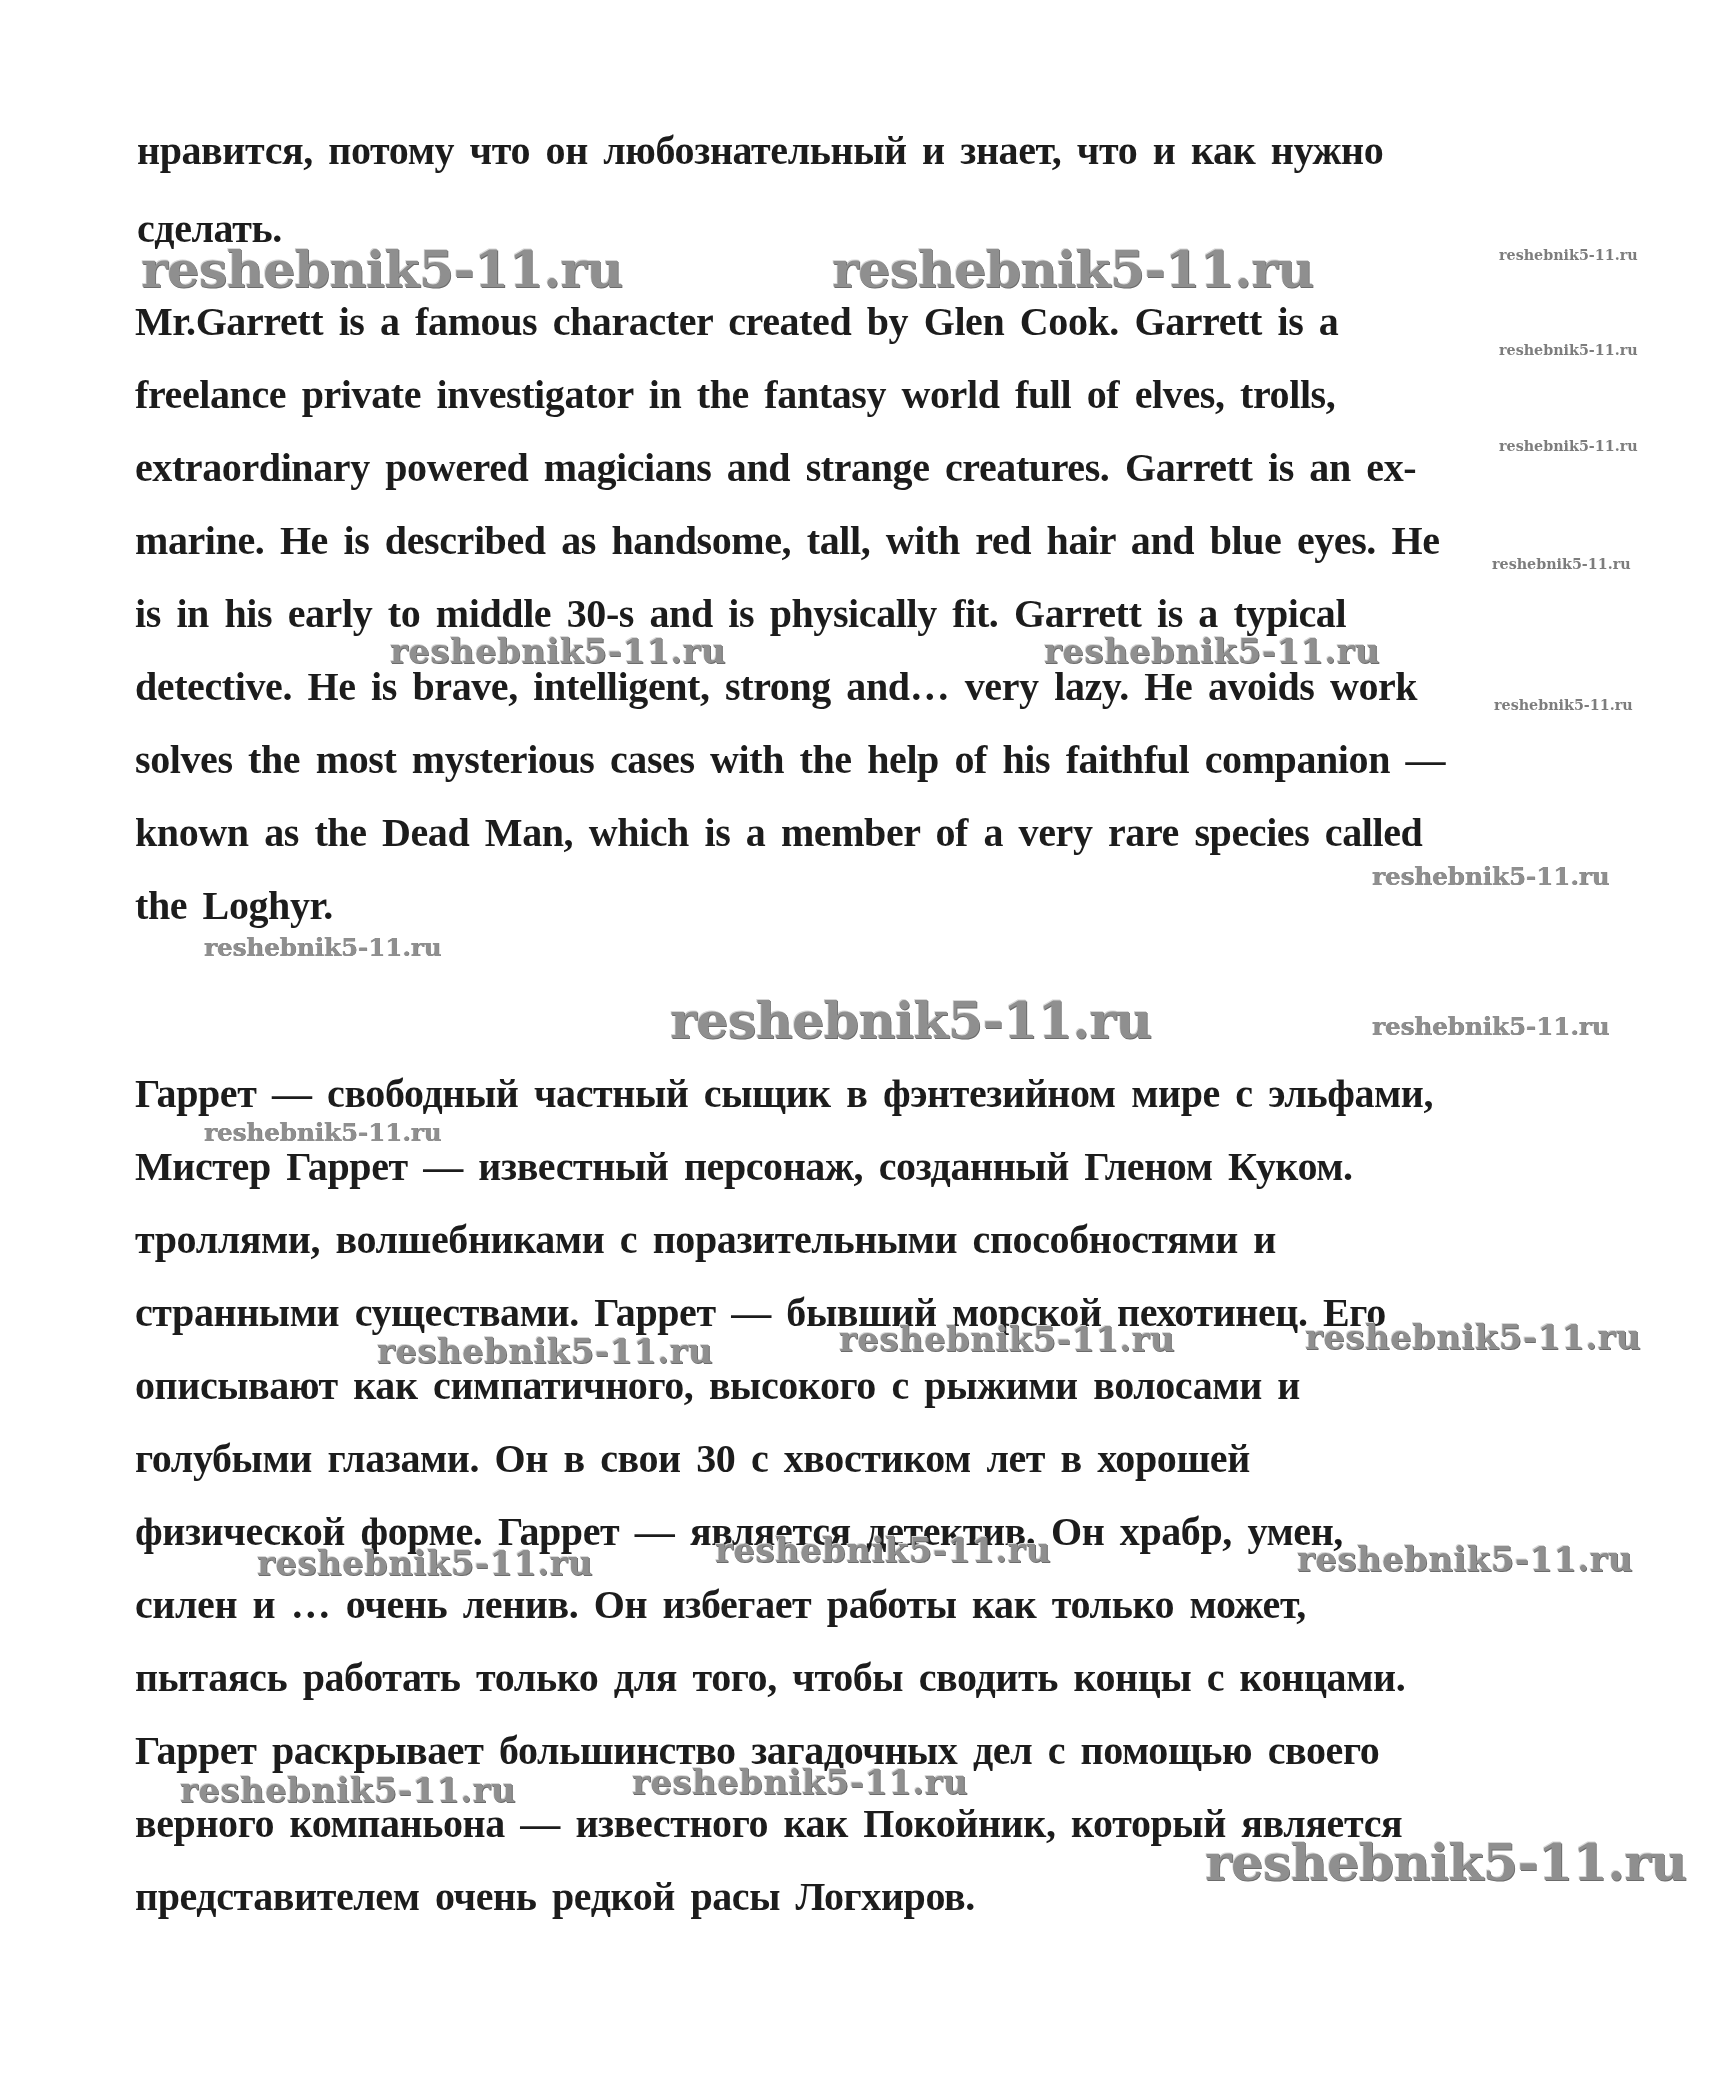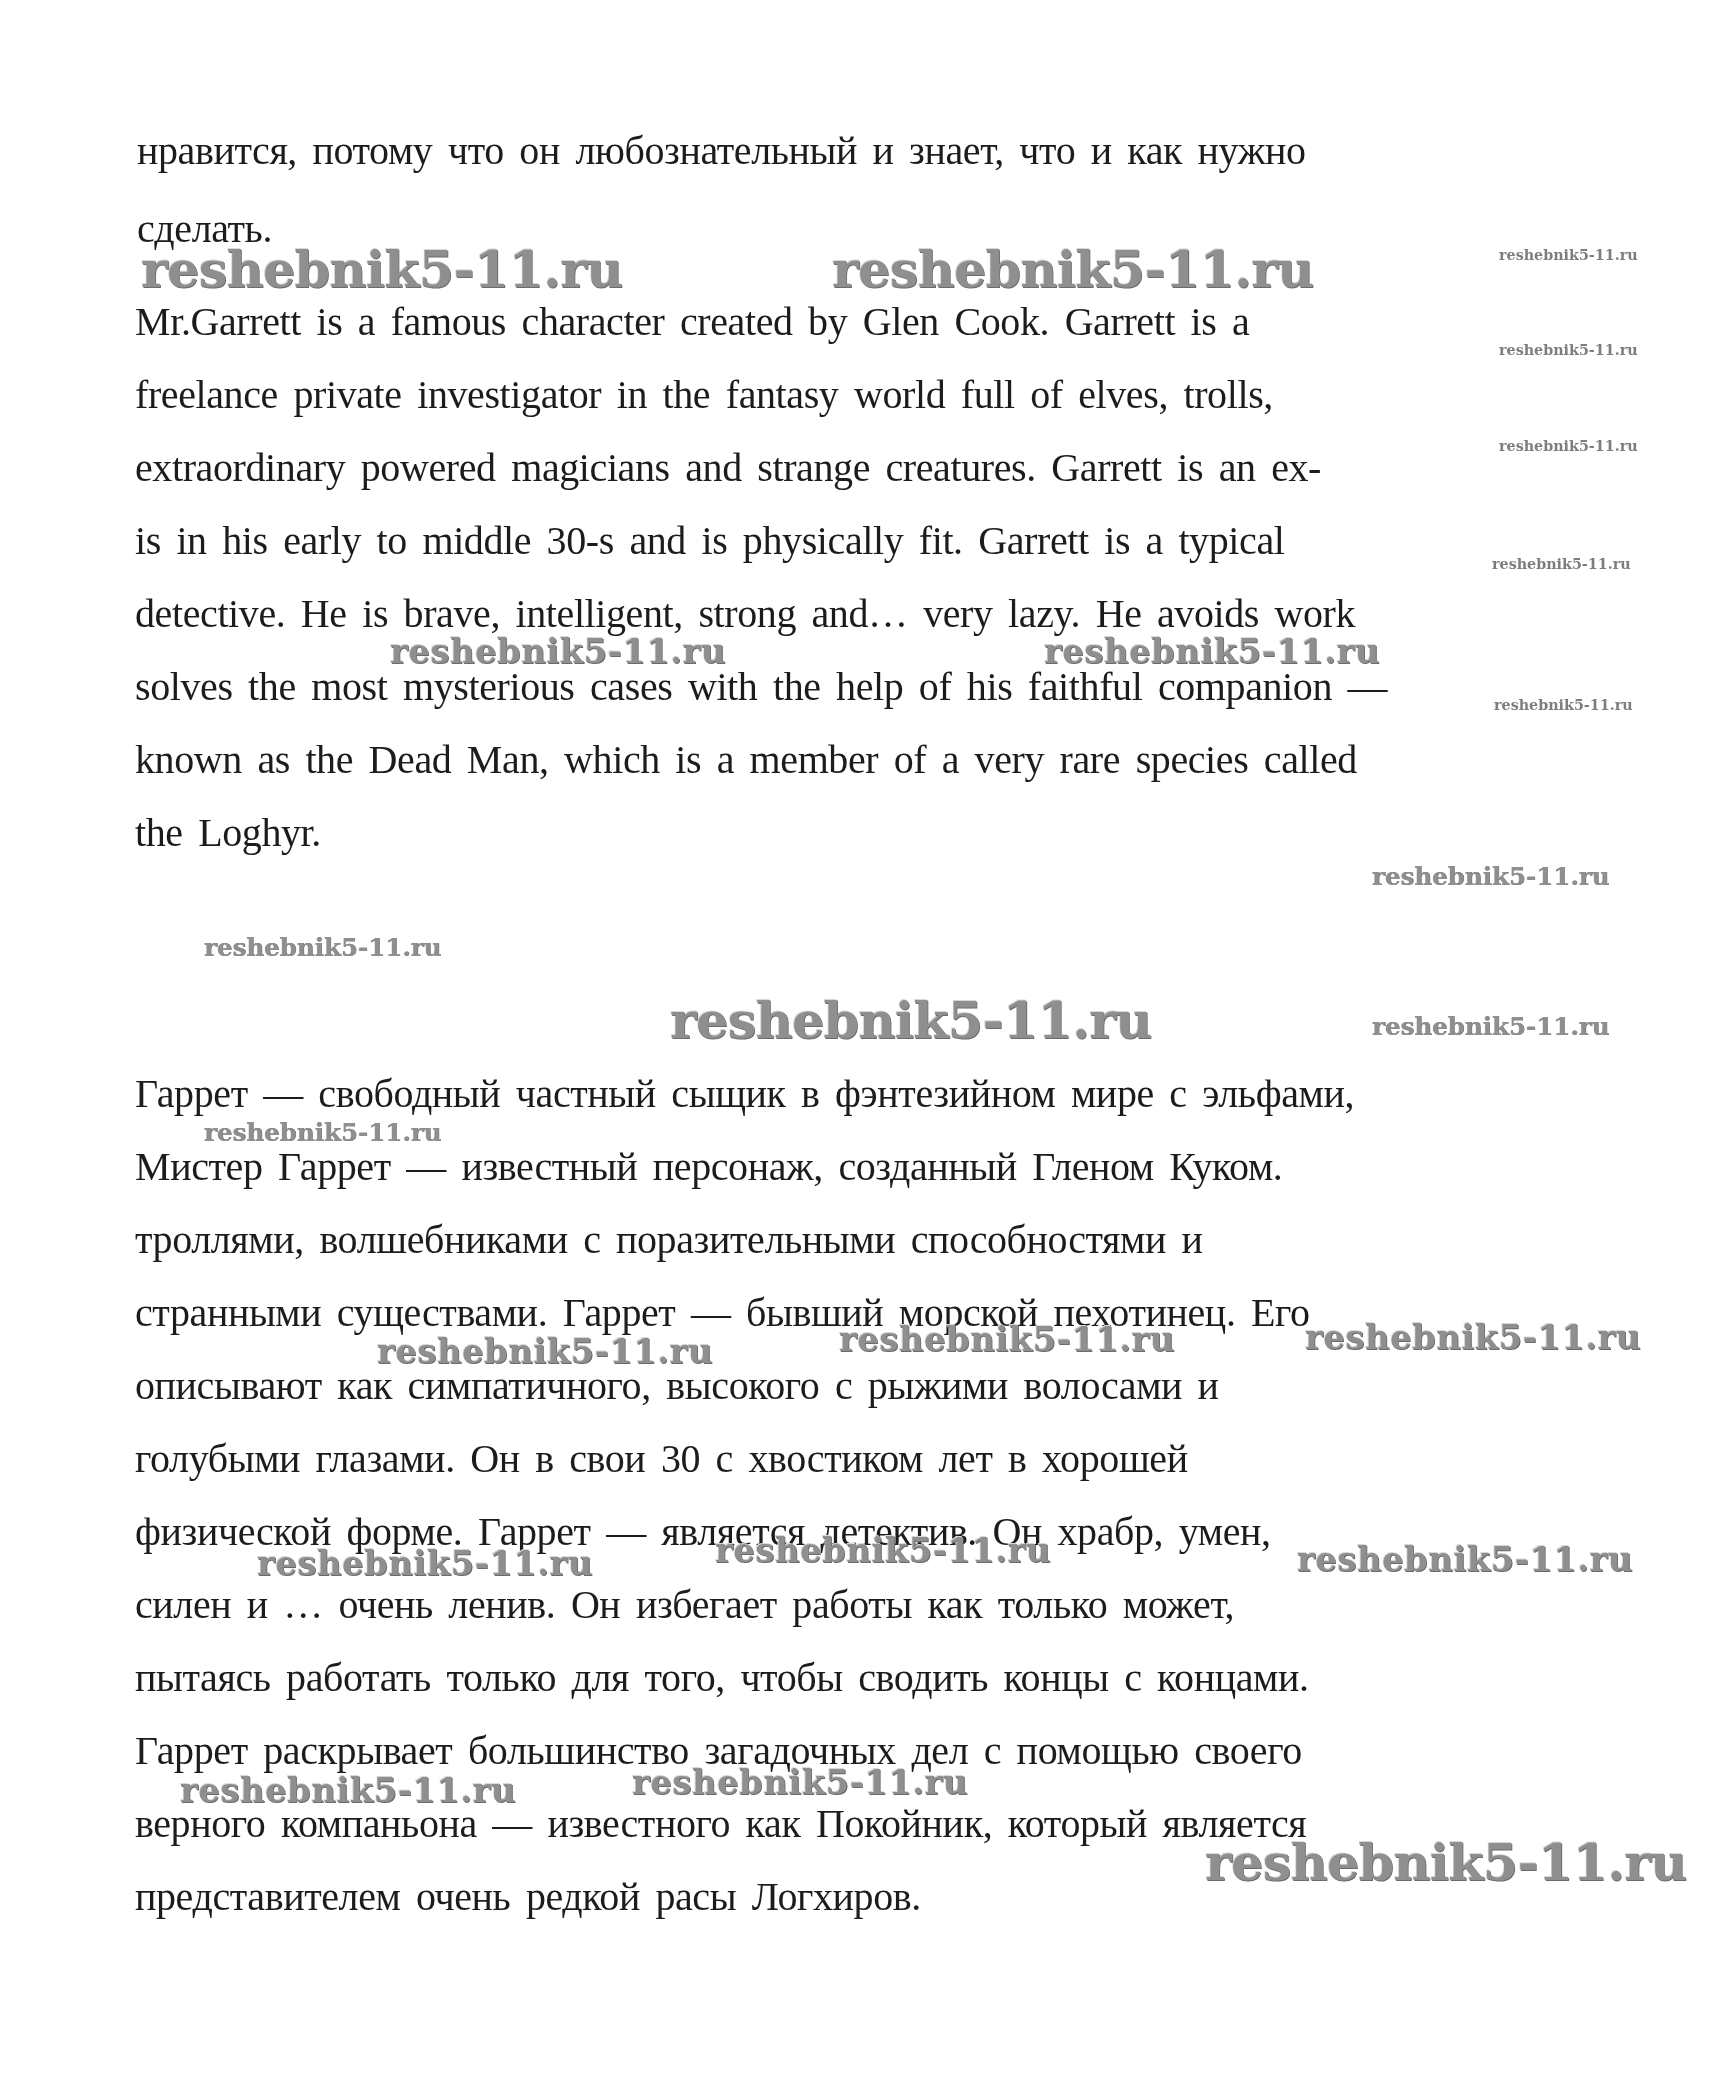--- a/index.html
+++ b/index.html
@@ -17,20 +17,21 @@
   }
   
   .para {
     position: absolute;
     color: #1c1c1c;
     white-space: nowrap;
   }
   .para .line {
     word-spacing: 5.9px;
     letter-spacing: -0.4px;
+    font-weight: bold;
   }
   .para-intro {
     left: 137px;
     top: 112px;
     font-size: 40px;
     line-height: 78px;
   }
   .para-english {
     left: 135px;
     top: 285px;
@@ -98,20 +99,21 @@
 
   <div class="para para-intro">
       <div class="line">нравится, потому что он любознательный и знает, что и как нужно</div>
       <div class="line">сделать.</div>
     </div>
 
   <div class="para para-english">
       <div class="line">Mr.Garrett is a famous character created by Glen Cook. Garrett is a</div>
       <div class="line">freelance private investigator in the fantasy world full of elves, trolls,</div>
       <div class="line">extraordinary powered magicians and strange creatures. Garrett is an ex-</div>
+      <div class="line">marine. He is described as handsome, tall, with red hair and blue eyes. He</div>
       <div class="line">is in his early to middle 30-s and is physically fit. Garrett is a typical</div>
       <div class="line">detective. He is brave, intelligent, strong and… very lazy. He avoids work</div>
       <div class="line">solves the most mysterious cases with the help of his faithful companion —</div>
       <div class="line">known as the Dead Man, which is a member of a very rare species called</div>
       <div class="line">the Loghyr.</div>
     </div>
 
   <div class="para para-russian">
       <div class="line">Гаррет — свободный частный сыщик в фэнтезийном мире с эльфами,</div>
       <div class="line">Мистер Гаррет — известный персонаж, созданный Гленом Куком.</div>

